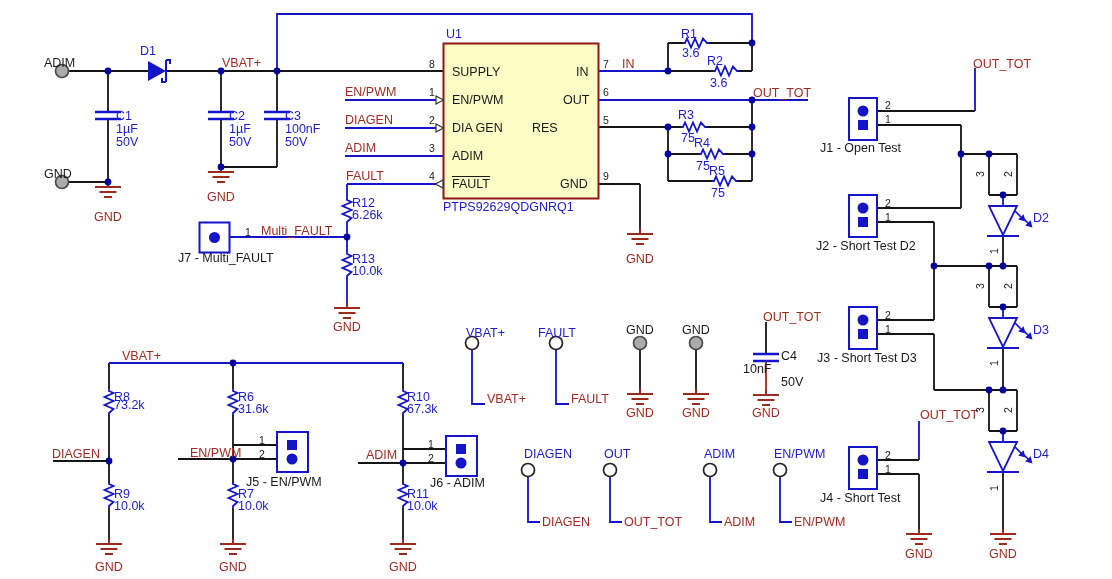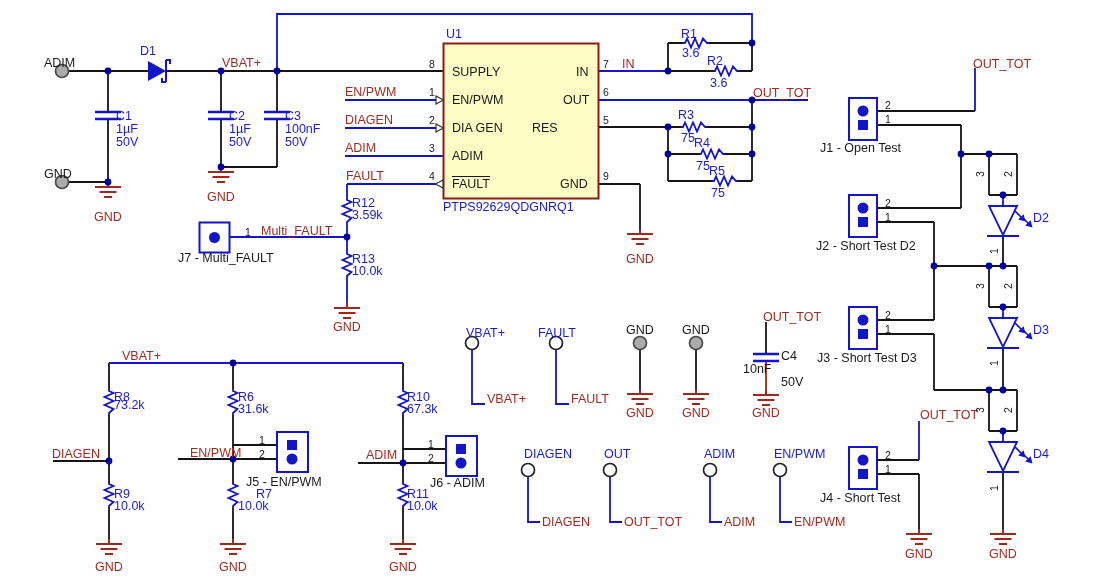--- a/index.html
+++ b/index.html
@@ -223,21 +223,21 @@
 <span class="t bk sm" style="left:603px;top:86px">6</span>
 <span class="t bk sm" style="left:603px;top:114px">5</span>
 <span class="t bk sm" style="left:603px;top:170px">9</span>
 
 <span class="t rd" style="left:345px;top:85px">EN/PWM</span>
 <span class="t rd" style="left:345px;top:113px">DIAGEN</span>
 <span class="t rd" style="left:345px;top:141px">ADIM</span>
 <span class="t rd" style="left:346px;top:169px">FAULT</span>
 
 <span class="t bl" style="left:352px;top:196px">R12</span>
-<span class="t bl" style="left:352px;top:208px">3.59k</span>
+<span class="t bl" style="left:352px;top:208px">6.26k</span>
 <span class="t bl" style="left:352px;top:252px">R13</span>
 <span class="t bl" style="left:352px;top:264px">10.0k</span>
 <span class="t rd" style="left:333px;top:320px">GND</span>
 <span class="t bk sm" style="left:245px;top:226px">1</span>
 <span class="t rd" style="left:261px;top:224px">Multi_FAULT</span>
 <span class="t bk" style="left:178px;top:251px">J7 - Multi_FAULT</span>
 
 <span class="t rd" style="left:622px;top:57px">IN</span>
 <span class="t bl" style="left:681px;top:27px">R1</span>
 <span class="t bl" style="left:682px;top:46px">3.6</span>
@@ -281,21 +281,21 @@
 <span class="t rd" style="left:52px;top:447px">DIAGEN</span>
 <span class="t bl" style="left:114px;top:487px">R9</span>
 <span class="t bl" style="left:114px;top:499px">10.0k</span>
 <span class="t rd" style="left:95px;top:560px">GND</span>
 <span class="t bl" style="left:238px;top:390px">R6</span>
 <span class="t bl" style="left:238px;top:402px">31.6k</span>
 <span class="t rd" style="left:190px;top:446px">EN/PWM</span>
 <span class="t bk sm" style="left:259px;top:434px">1</span>
 <span class="t bk sm" style="left:259px;top:448px">2</span>
 <span class="t bk" style="left:246px;top:475px">J5 - EN/PWM</span>
-<span class="t bl" style="left:256px;top:487px">R7</span>
+<span class="t bl" style="left:238px;top:487px">R7</span>
 <span class="t bl" style="left:238px;top:499px">10.0k</span>
 <span class="t rd" style="left:219px;top:560px">GND</span>
 <span class="t bl" style="left:407px;top:390px">R10</span>
 <span class="t bl" style="left:407px;top:402px">67.3k</span>
 <span class="t rd" style="left:366px;top:448px">ADIM</span>
 <span class="t bk sm" style="left:428px;top:438px">1</span>
 <span class="t bk sm" style="left:428px;top:452px">2</span>
 <span class="t bk" style="left:430px;top:476px">J6 - ADIM</span>
 <span class="t bl" style="left:407px;top:487px">R11</span>
 <span class="t bl" style="left:407px;top:499px">10.0k</span>

